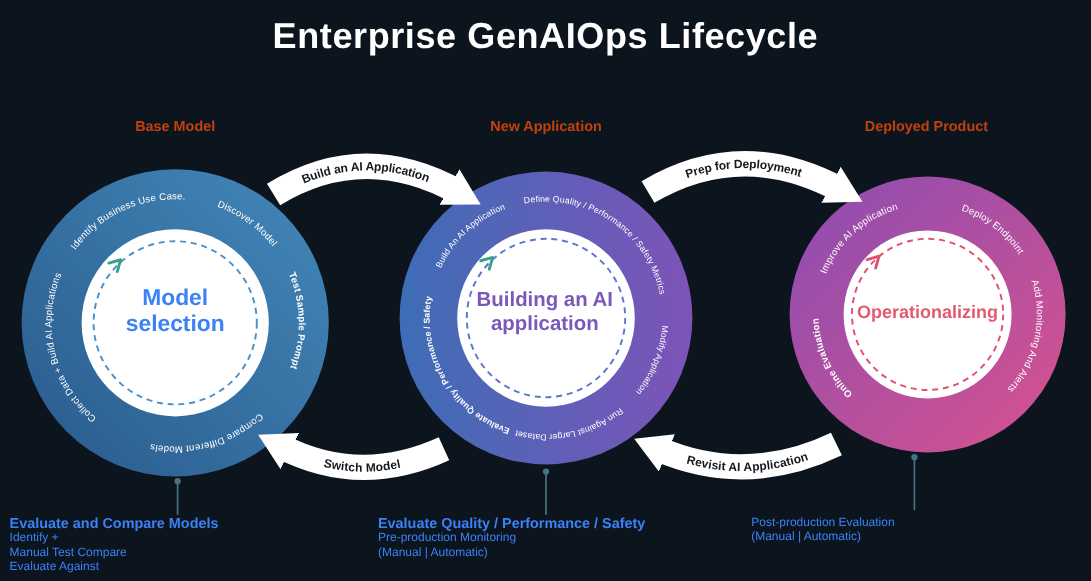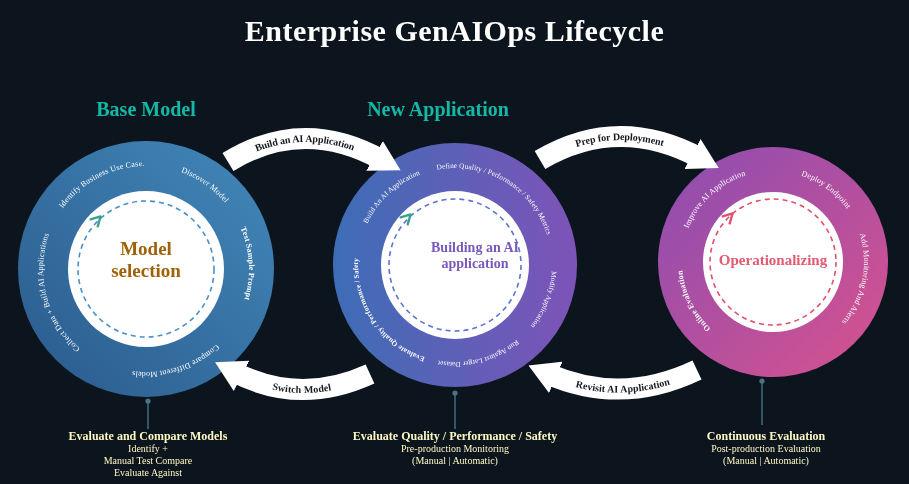--- a/index.html
+++ b/index.html
@@ -1,27 +1,27 @@
 <!DOCTYPE html>
 <html><head>
 <meta charset="utf-8">
 <style>
   html,body{margin:0;padding:0;background:#0c151e;width:909px;height:484px;overflow:hidden;
     font-family:"Liberation Sans",sans-serif;}
-  .stage{position:relative;width:835px;height:484px;background:#0c151e;font-family:Liberation Serif, serif;}
+  .stage{position:relative;width:835px;height:484px;background:#0c151e;}
   .title{position:absolute;left:0;top:14px;width:909px;text-align:center;color:#ffffff;
     font-size:30px;font-weight:700;letter-spacing:.5px;}
-  .section-header{position:absolute;top:98px;width:220px;text-align:center;color:#14b8a6;
-    font-size:20px;font-weight:700;}
-  .hdr-base{left:36px;} .hdr-app{left:328px;} .hdr-dep{left:662px;}
+  .section-header{position:absolute;top:98px;width:220px;text-align:center;color:#c2410c;
+    font-size:12px;font-weight:700;}
+  .hdr-base{left:36px;} .hdr-app{left:345px;} .hdr-dep{left:662px;}
   .center-label{position:absolute;text-align:center;font-weight:700;line-height:1.15;}
-  .cl-base{left:86px;top:238px;width:120px;font-size:19px;color:#a16207;}
-  .cl-app{left:400px;top:240px;width:150px;font-size:14px;color:#7a58bb;}
+  .cl-base{left:86px;top:238px;width:120px;font-size:19px;color:#3b82f6;}
+  .cl-app{left:379px;top:240px;width:150px;font-size:17px;color:#7a58bb;}
   .cl-dep{left:683px;top:252px;width:180px;font-size:15px;color:#e25a71;}
-  .annotation{position:absolute;text-align:center;color:#fef9c3;width:280px;}
+  .annotation{position:absolute;text-align:left;color:#3b82f6;width:280px;}
   .ann-title{font-size:12px;font-weight:700;line-height:13px;}
   .ann-line{font-size:10px;line-height:12px;}
   .ann-base{left:8px;top:430px;} .ann-app{left:315px;top:430px;} .ann-dep{left:626px;top:430px;}
   svg{position:absolute;left:0;top:0;}
   .ring-txt{fill:#ffffff;font-size:8px;letter-spacing:.2px;}
   .ring-txt-m{fill:#ffffff;font-size:7.2px;letter-spacing:.15px;}
   .ring-bold{font-weight:700;}
   .band{stroke:#ffffff;stroke-width:21;fill:none;}
   .band-txt{fill:#15181d;font-size:10px;font-weight:700;}
   .dash-l{fill:none;stroke:#4a90c8;stroke-width:1.6;stroke-dasharray:5 4;}
@@ -33,20 +33,21 @@
 </style>
 </head>
 <body>
 
 <div class="stage">
 
   <div class="title">Enterprise GenAIOps Lifecycle</div>
 
   <div class="section-header hdr-base">Base Model</div>
   <div class="section-header hdr-app">New Application</div>
+  <div class="section-header hdr-dep">Deployed Product</div>
 
   <svg width="909" height="484" viewBox="0 0 909 484">
     <defs>
       <linearGradient id="gradL" x1="0" y1="1" x2="1" y2="0">
         <stop offset="0" stop-color="#2a5a8c"></stop>
           <stop offset="1" stop-color="#4388ba"></stop>
       </linearGradient>
       <linearGradient id="gradM" x1="0" y1="0" x2="1" y2="0">
         <stop offset="0" stop-color="#3d6db6"></stop>
           <stop offset="1" stop-color="#7e53b8"></stop>
@@ -151,18 +152,17 @@
     <div class="ann-line">Identify +</div>
     <div class="ann-line">Manual Test Compare</div>
     <div class="ann-line">Evaluate Against</div>
   </div>
   <div class="annotation ann-app">
     <div class="ann-title">Evaluate Quality / Performance / Safety</div>
     <div class="ann-line">Pre-production Monitoring</div>
     <div class="ann-line">(Manual | Automatic)</div>
   </div>
   <div class="annotation ann-dep">
-    <div class="ann-title">Continuous Evaluation</div>
     <div class="ann-line">Post-production Evaluation</div>
     <div class="ann-line">(Manual | Automatic)</div>
   </div>
 
 </div>
 
 </body></html>

